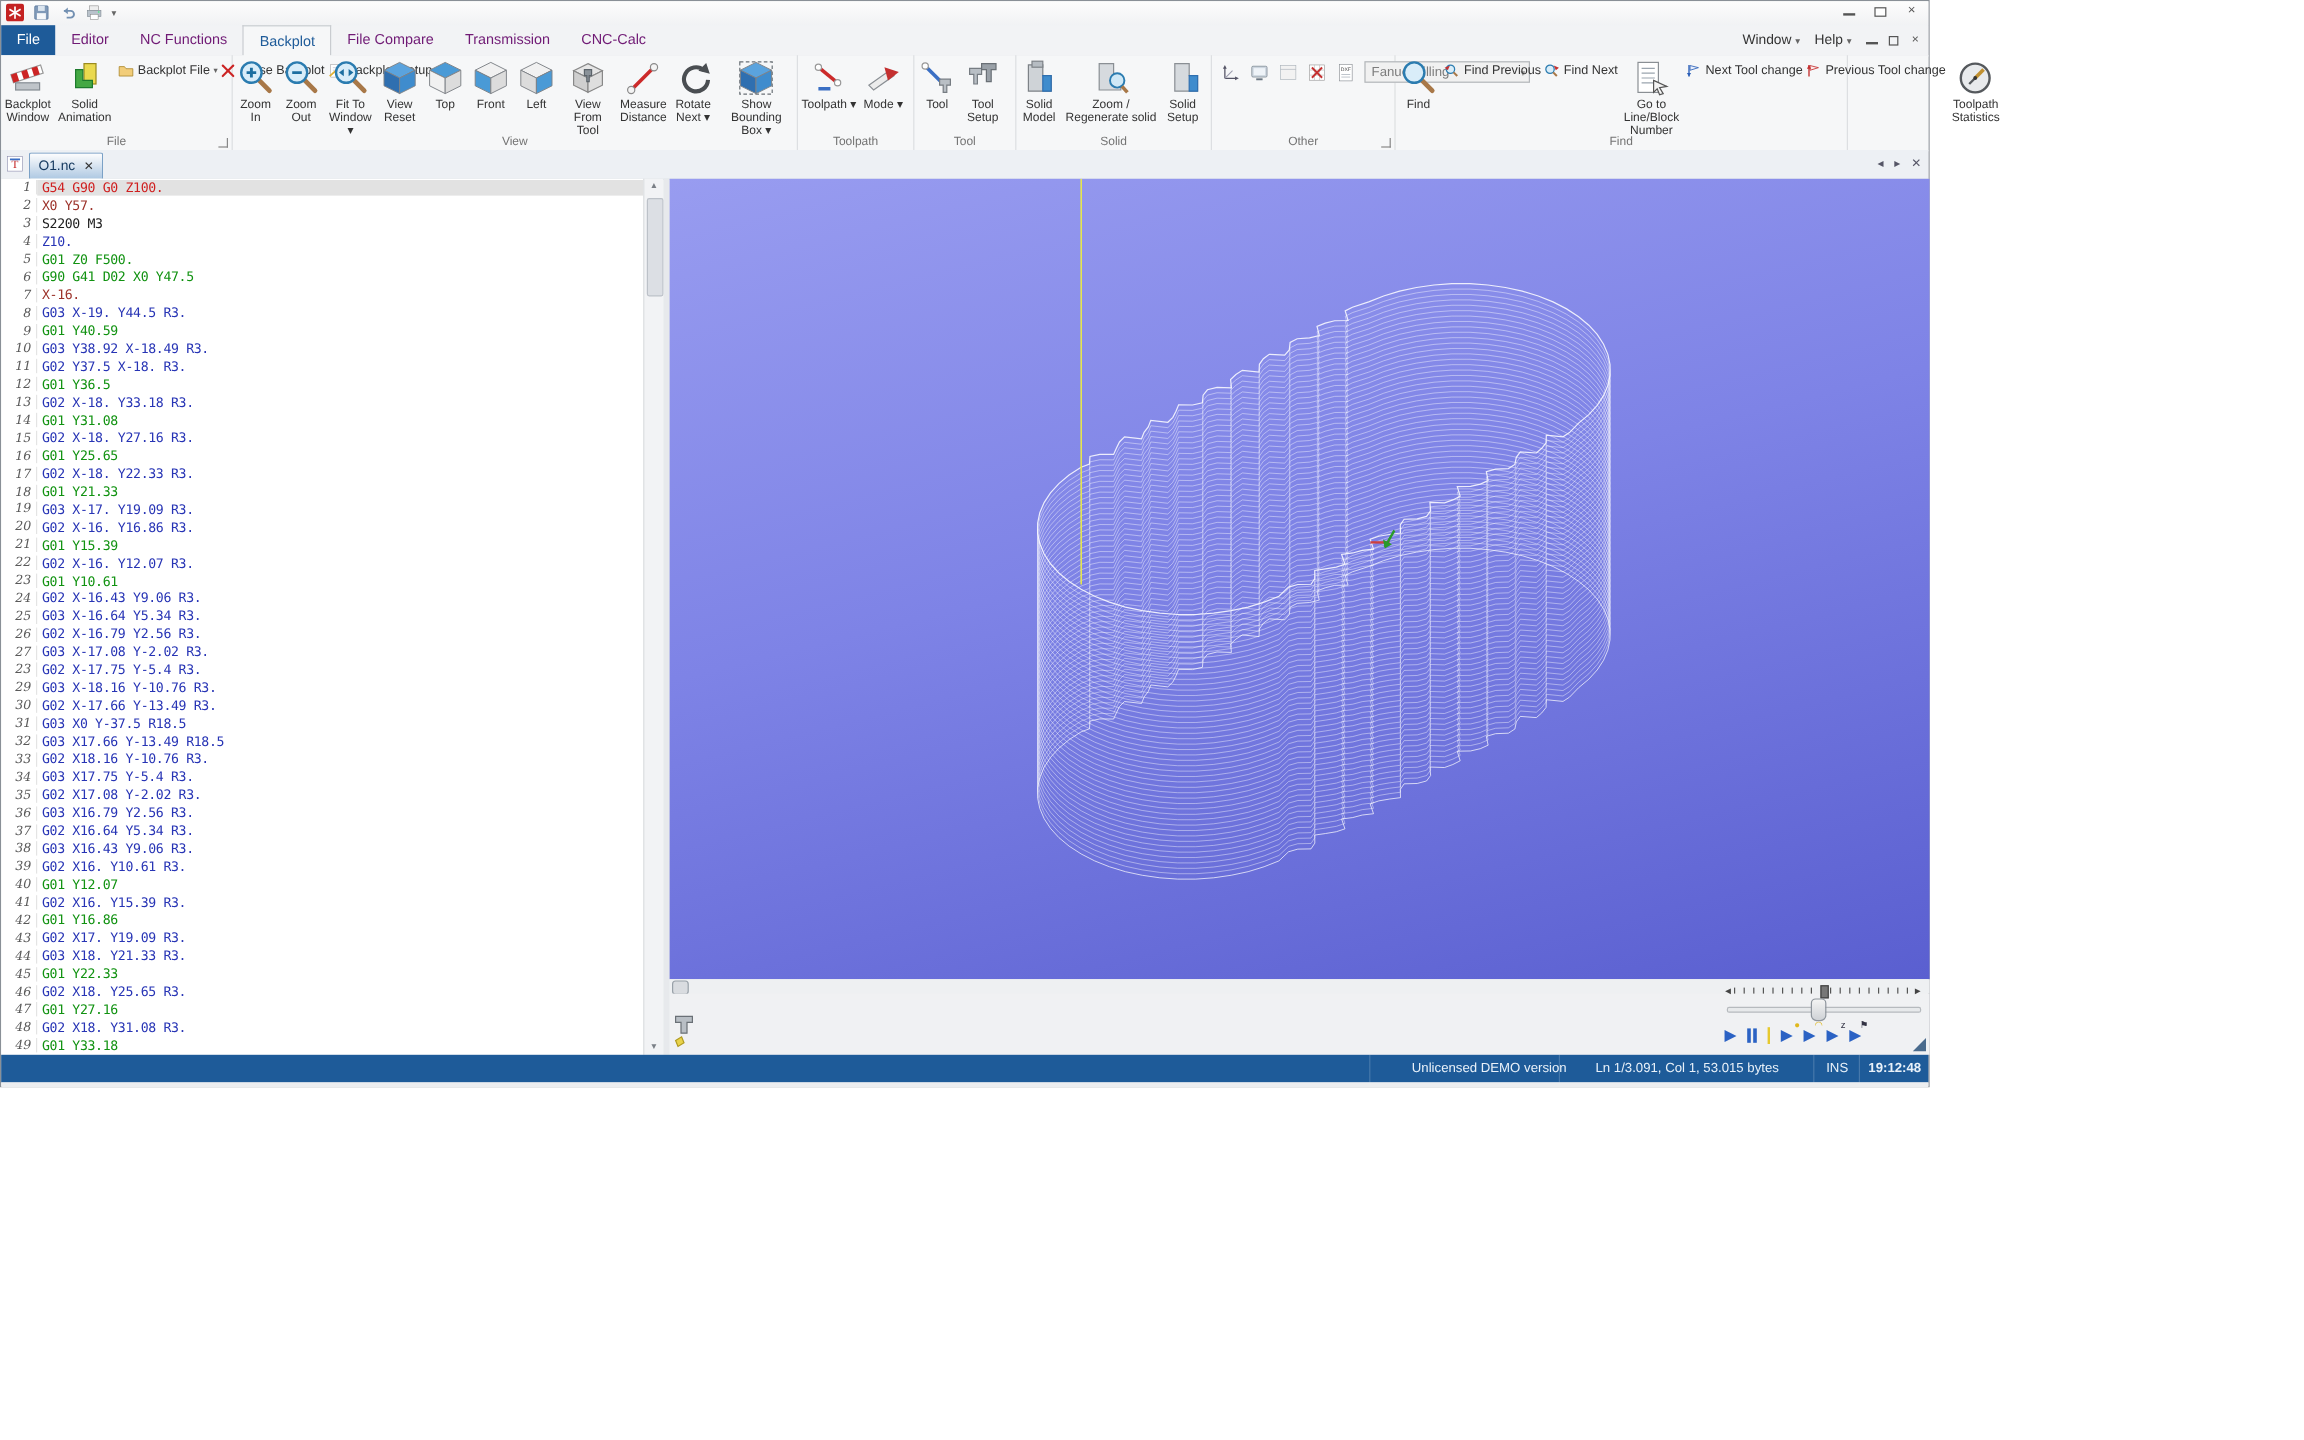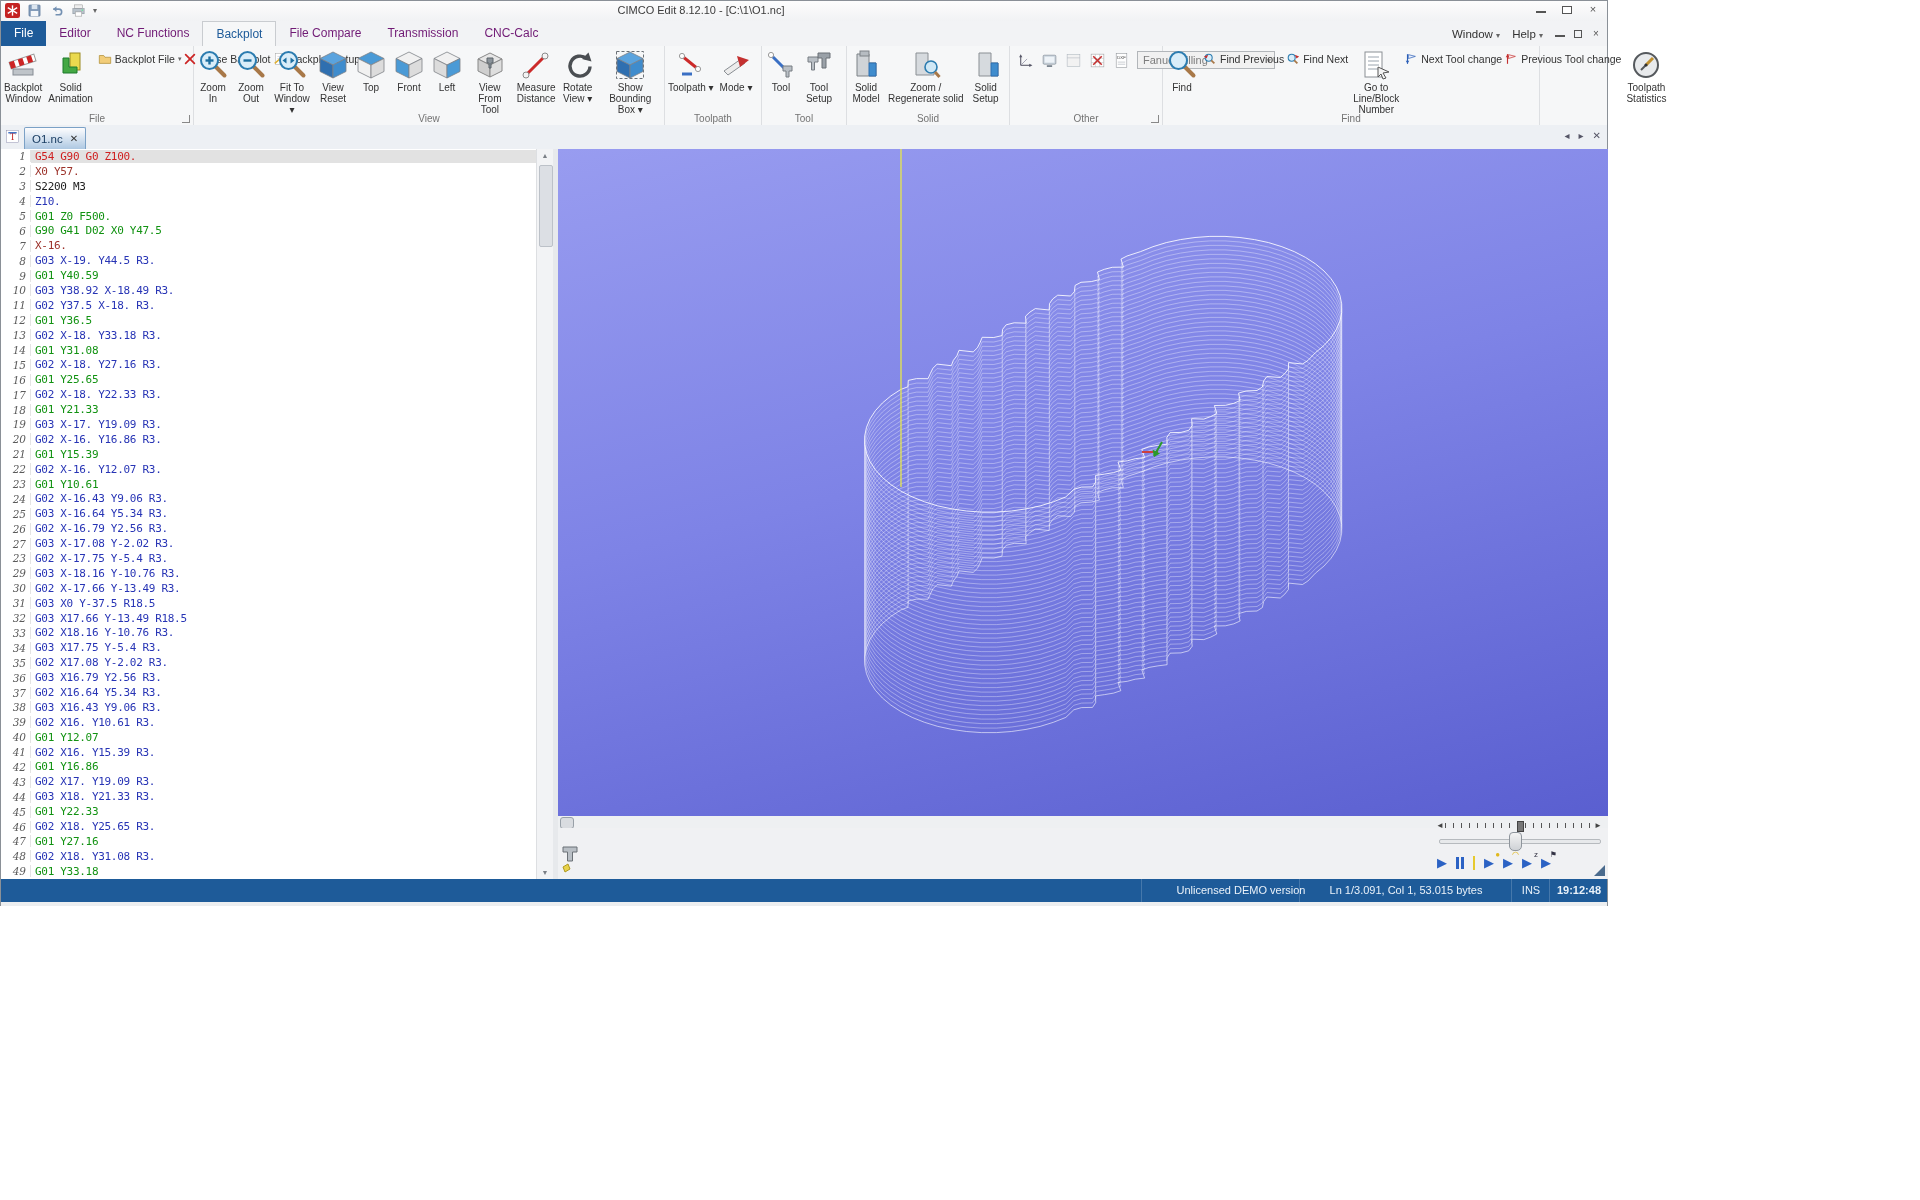--- a/index.html
+++ b/index.html
@@ -137,21 +137,20 @@
               <polygon points="9,13 16,7 16,19" fill="#7390b2"></polygon>
             </svg></span>
       <span class="qicon"><svg viewBox="0 0 32 32">
               <rect x="8" y="4" width="16" height="8" fill="#eee" stroke="#888"></rect>
               <rect x="4" y="12" width="24" height="11" fill="#b9c2cb" stroke="#7b858f"></rect>
               <rect x="9" y="19" width="14" height="9" fill="#fff" stroke="#888"></rect>
               <circle cx="24" cy="15" r="1.4" fill="#3f7"></circle>
             </svg></span>
       <span class="qdrop">▾</span>
     </div>
-    <div class="apptitle">CIMCO Edit 8.12.10 - [C:\1\O1.nc]</div>
     <div class="winbtns">
       <span class="wb wb-min"></span>
       <span class="wb wb-rest"></span>
       <span class="wb">×</span>
     </div>
   </div>
 
   <div class="menutabs">
 
     <div class="mtab file-tab">File</div>
@@ -306,21 +305,21 @@
               </svg></span>
             <div class="rcap">Measure
 Distance</div>
           </div>
           <div class="rbig">
             <span class="ric"><svg viewBox="0 0 32 32">
                 <path d="M24.5 9.5 A10 10 0 1 0 28 17.5" fill="none" stroke="#4a4e52" stroke-width="3.4"></path>
                 <polygon points="20,10 29.5,12.5 26.5,3.5" fill="#4a4e52"></polygon>
               </svg></span>
             <div class="rcap">Rotate
-View ▾</div>
+Next ▾</div>
           </div>
           <div class="rbig">
             <span class="ric"><svg viewBox="0 0 32 32">
                 <rect x="2.5" y="2.5" width="27" height="27" fill="none" stroke="#6a7076" stroke-dasharray="3 2"></rect>
                 <polygon points="16,3 29,9.5 16,16 3,9.5" fill="#5aa3de" stroke="#7d8287" stroke-width="0.8"></polygon>
                 <polygon points="3,9.5 16,16 16,29 3,22.5" fill="#2f6fb0" stroke="#7d8287" stroke-width="0.8"></polygon>
                 <polygon points="29,9.5 16,16 16,29 29,22.5" fill="#3f8ccd" stroke="#7d8287" stroke-width="0.8"></polygon>
               </svg></span>
             <div class="rcap">Show
 Bounding Box ▾</div>

